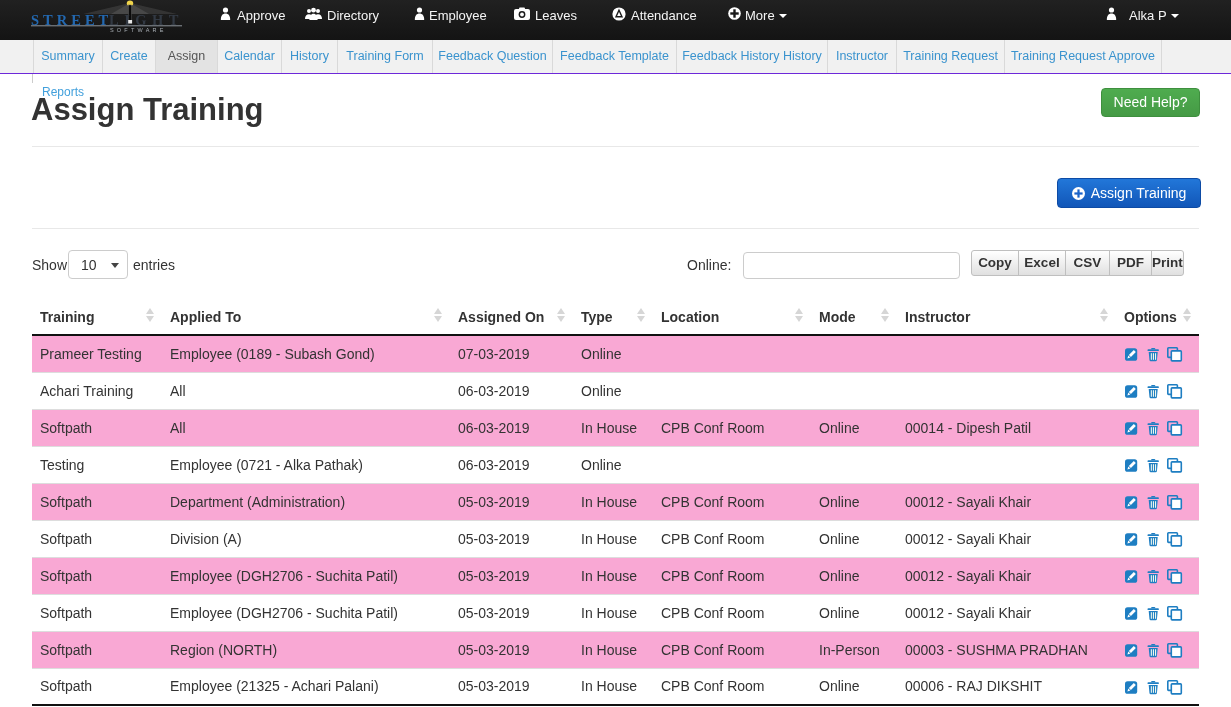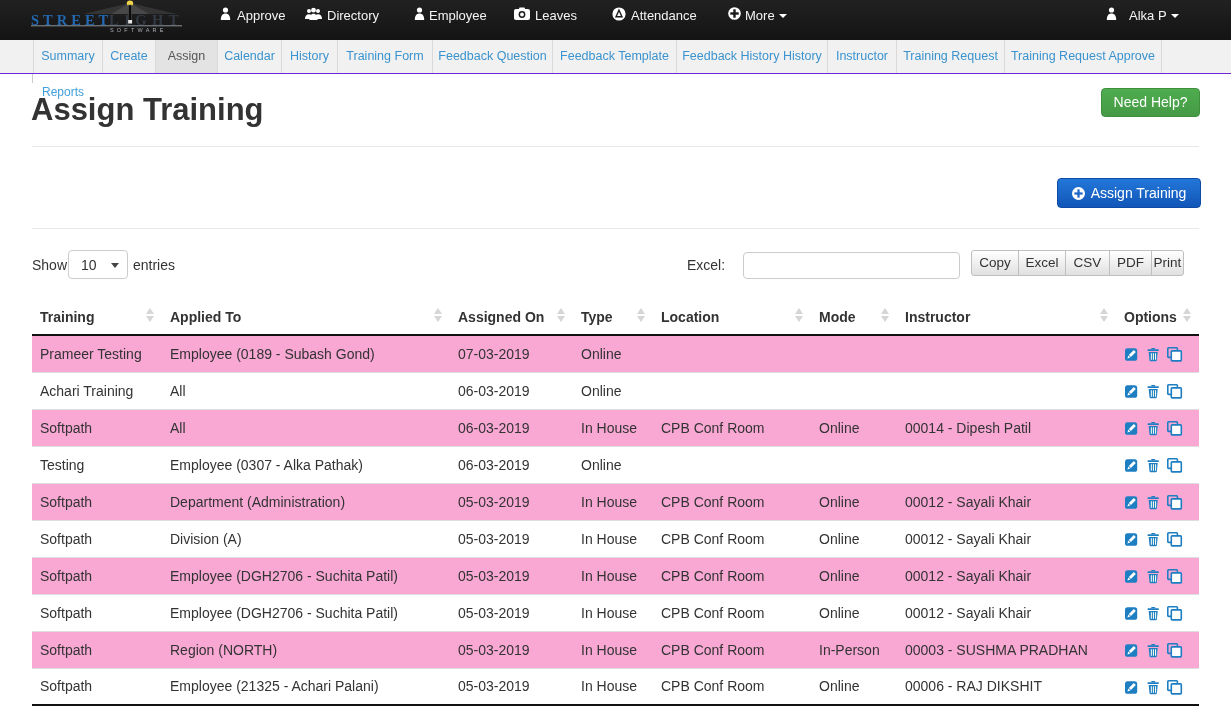--- a/index.html
+++ b/index.html
@@ -22,21 +22,21 @@
 .assignbtn { position:absolute; left:1057px; top:178px; width:144px; height:30px; background:linear-gradient(#2277d9,#1156b8); border:1px solid #0d4ba5; border-radius:4px; color:#fff; font-size:14px; text-align:center; line-height:28px; }
 .assignbtn svg { vertical-align:-2px; margin-right:6px; }
 .showrow { position:absolute; left:32px; top:250px; height:30px; line-height:30px; font-size:14px; color:#333; }
 .sel { position:absolute; left:68px; top:250px; width:60px; height:29px; border:1px solid #ccc; border-radius:4px; background:#fff; }
 .sel .v { position:absolute; left:12px; top:5px; line-height:18px; }
 .sel .c { position:absolute; right:8px; top:12px; width:0; height:0; border-left:4px solid transparent; border-right:4px solid transparent; border-top:5px solid #444; }
 .entries { position:absolute; left:133px; top:250px; height:30px; line-height:30px; }
 .searchlbl { position:absolute; left:687px; top:250px; height:30px; line-height:30px; }
 .searchbox { position:absolute; left:743px; top:252px; width:217px; height:27px; border:1px solid #ccc; border-radius:4px; background:#fff; }
 .btng { position:absolute; left:971px; top:250px; height:26px; font-size:0; white-space:nowrap; }
-.btng span { display:inline-block; height:26px; line-height:24px; font-size:13.5px; color:#333; text-align:center; border:1px solid #bfbfbf; background:linear-gradient(#fff,#e0e0e0); margin-left:-1px; position:relative; }
+.btng span { display:inline-block; height:26px; line-height:24px; font-size:13.5px; color:#333; text-align:center; border:1px solid #bfbfbf; background:linear-gradient(#fff,#e0e0e0); margin-left:-1px; position:relative;font-weight:bold; }
 .btng span.f { border-radius:3px 0 0 3px; margin-left:0; }
 .btng span.l { border-radius:0 3px 3px 0; }
 table { position:absolute; left:32px; top:300px; width:1167px; border-collapse:collapse; table-layout:fixed; font-size:14px; color:#333; }
 th { font-weight:bold; text-align:left; padding:0 8px; height:35px; vertical-align:middle; border-bottom:2px solid #111; position:relative; }
 td { padding:0 8px; height:37px; vertical-align:middle; }
 tbody tr { border-bottom:1px solid #ddd; }
 tbody tr:last-child { border-bottom:2px solid #111; }
 tbody tr.odd { background:#f9a8d4; }
 .sort { position:absolute; right:7px; top:7.5px; width:9px; height:15px; }
 .sort i { position:absolute; left:0; width:0; height:0; border-left:4.5px solid transparent; border-right:4.5px solid transparent; display:block; }
@@ -132,21 +132,21 @@
       <rect x="2.4" y="5.4" width="8.2" height="2.2" fill="#1a63c9"></rect>
     </svg>Assign Training</div>
 <div class="hr" style="top:228px"></div>
 
 <div class="showrow">Show</div>
 <div class="sel">
     <span class="v">10</span>
     <span class="c"></span>
   </div>
 <div class="entries">entries</div>
-<div class="searchlbl">Excel:</div>
+<div class="searchlbl">Online:</div>
 <div class="searchbox"></div>
 <div class="btng"><span class="f" style="width:48px">Copy</span><span style="width:48px">Excel</span><span style="width:45px">CSV</span><span style="width:43px">PDF</span><span class="l" style="width:33px">Print</span></div>
 
 <table>
 <colgroup>
       <col style="width:130px">
       <col style="width:288px">
       <col style="width:123px">
       <col style="width:80px">
       <col style="width:158px">
@@ -282,21 +282,21 @@
             </g>
             <g stroke="#1e7ec2" stroke-width="1.6">
               <rect x="43.8" y="0.8" width="9.6" height="9.6" rx="0.8" fill="none"></rect>
               <rect x="47.3" y="3.9" width="10" height="10" rx="0.8" fill="#fff"></rect>
             </g>
           </svg>
         </td>
       </tr>
 <tr>
         <td>Testing</td>
-        <td>Employee (0307 - Alka Pathak)</td>
+        <td>Employee (0721 - Alka Pathak)</td>
         <td>06-03-2019</td>
         <td>Online</td>
         <td></td>
         <td></td>
         <td></td>
         <td class="ops">
           <svg width="59" height="15" viewBox="0 0 59 15">
             <rect x="1" y="1.2" width="12.2" height="12.6" rx="2.6" fill="#1e7ec2"></rect>
             <g transform="rotate(45 7.1 7.5)">
               <rect x="5.8" y="2.4" width="2.9" height="7" fill="#fff"></rect>

